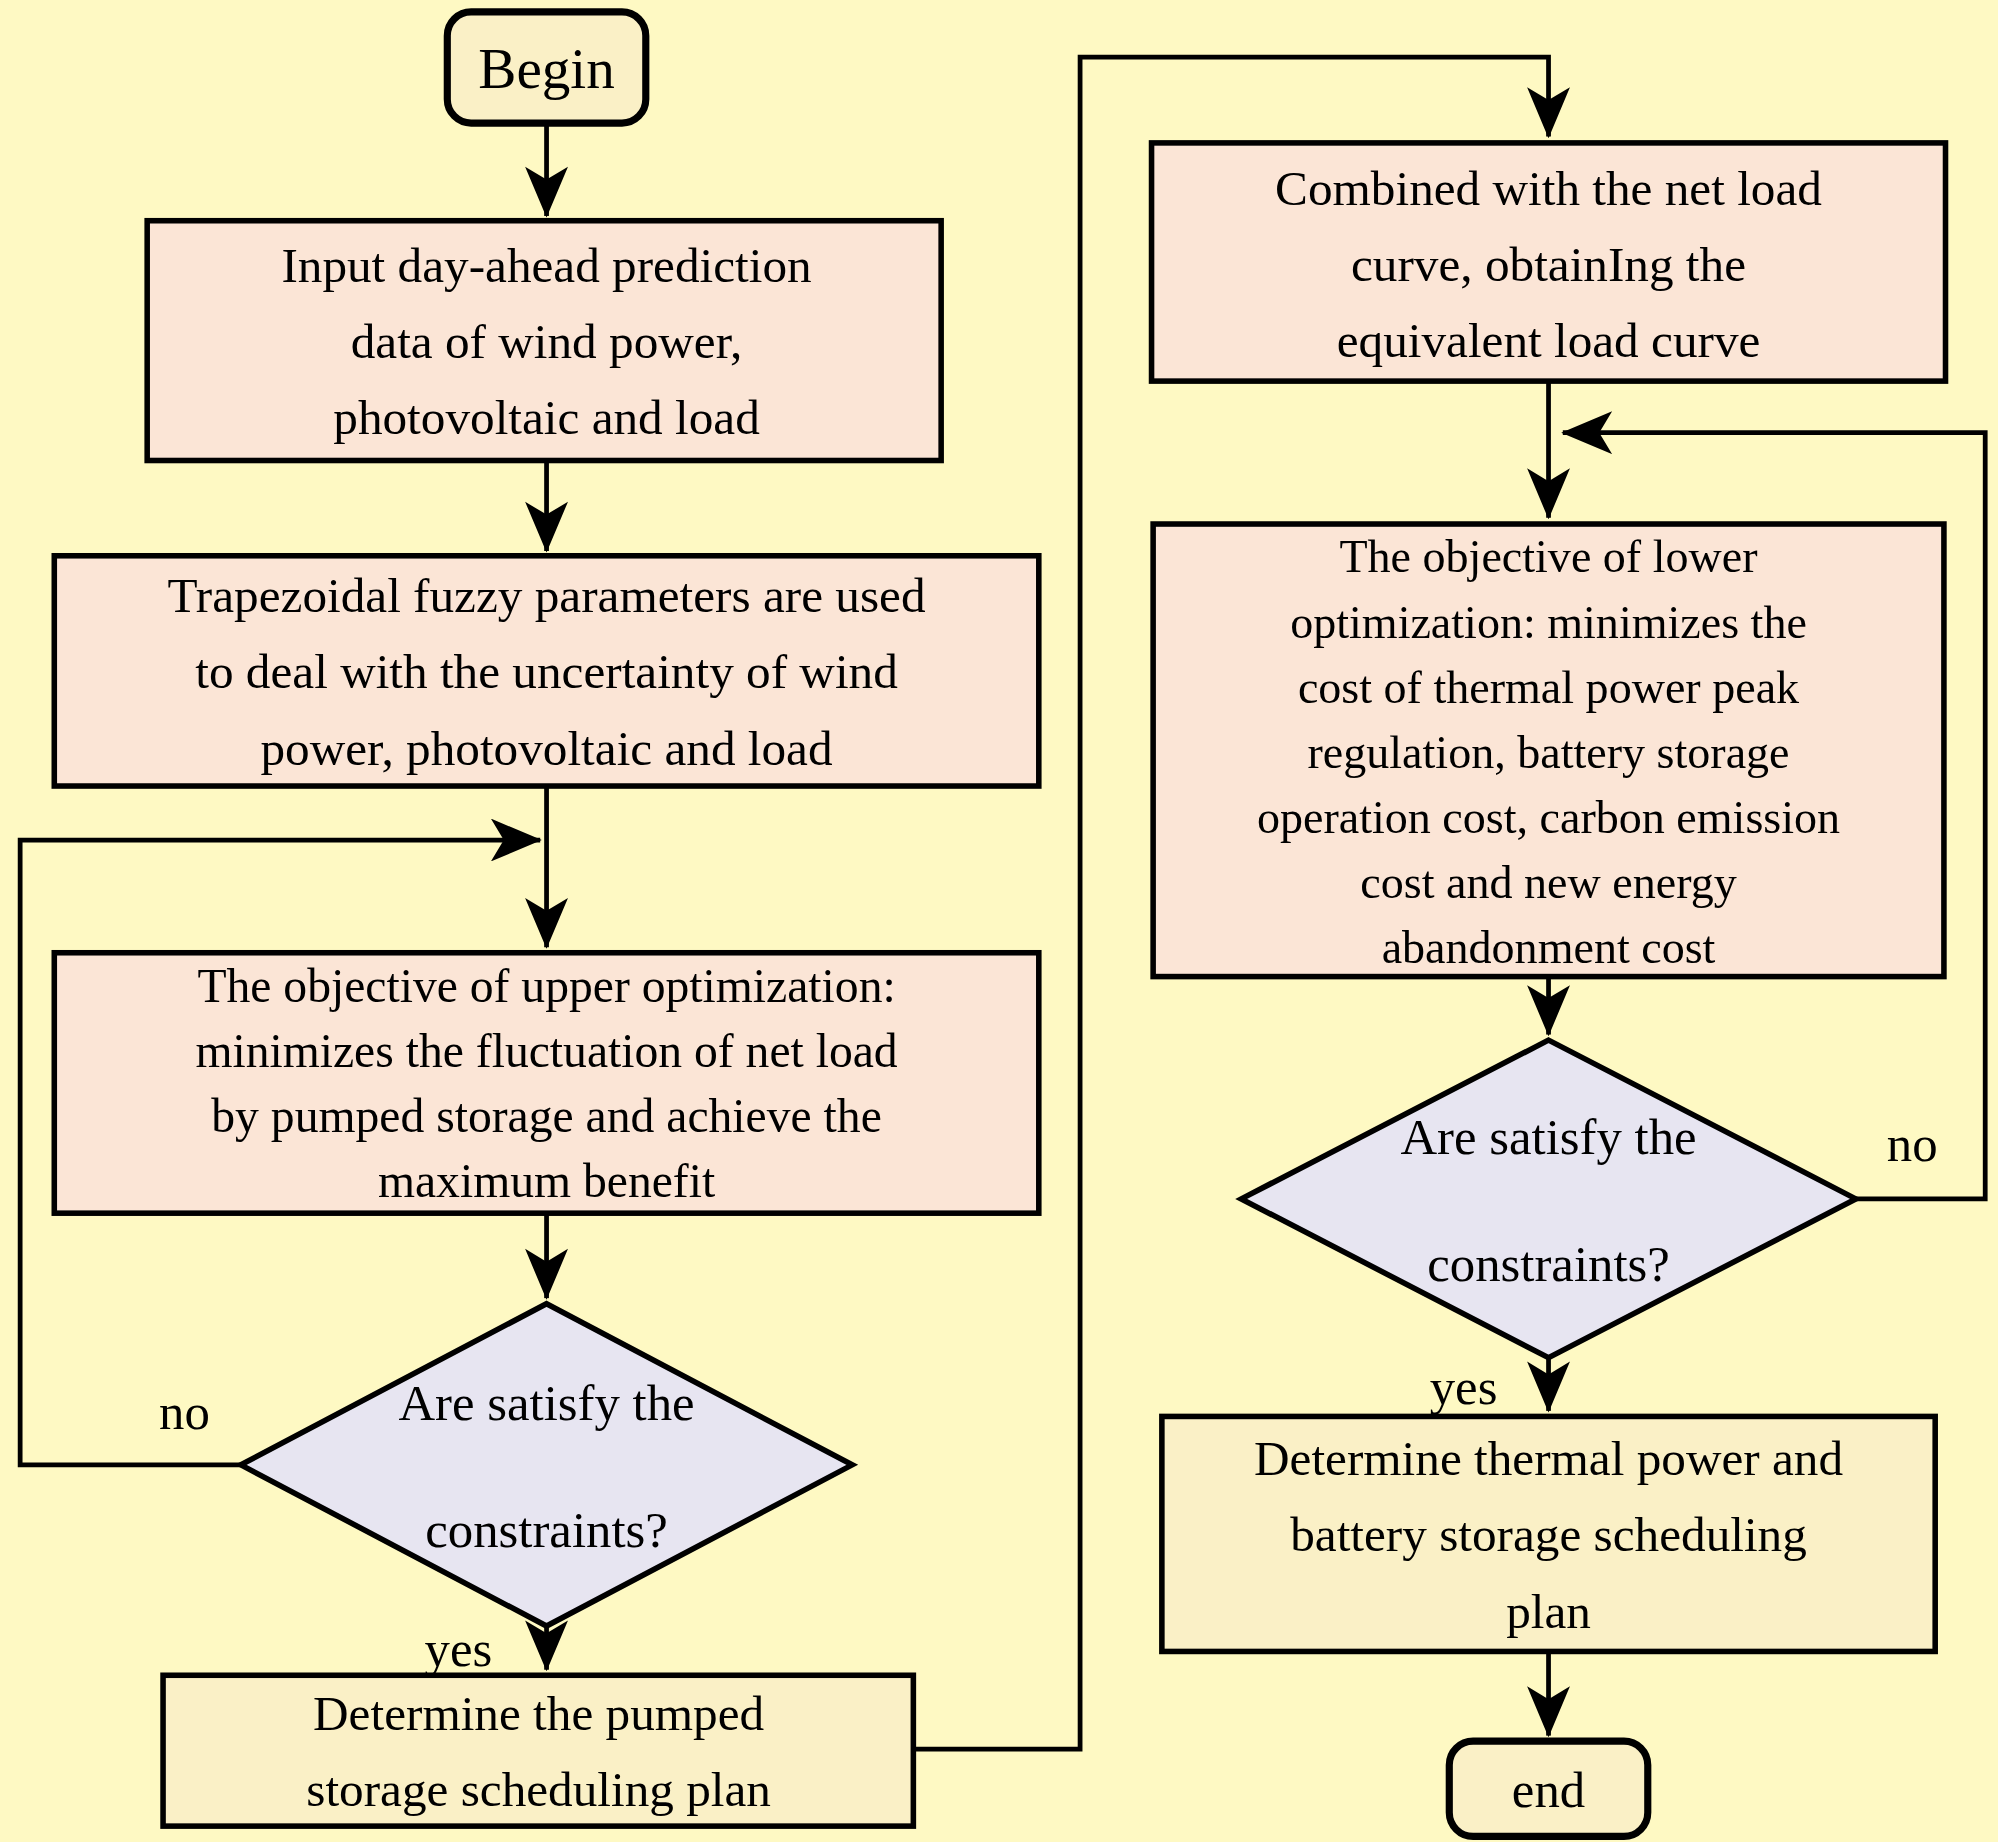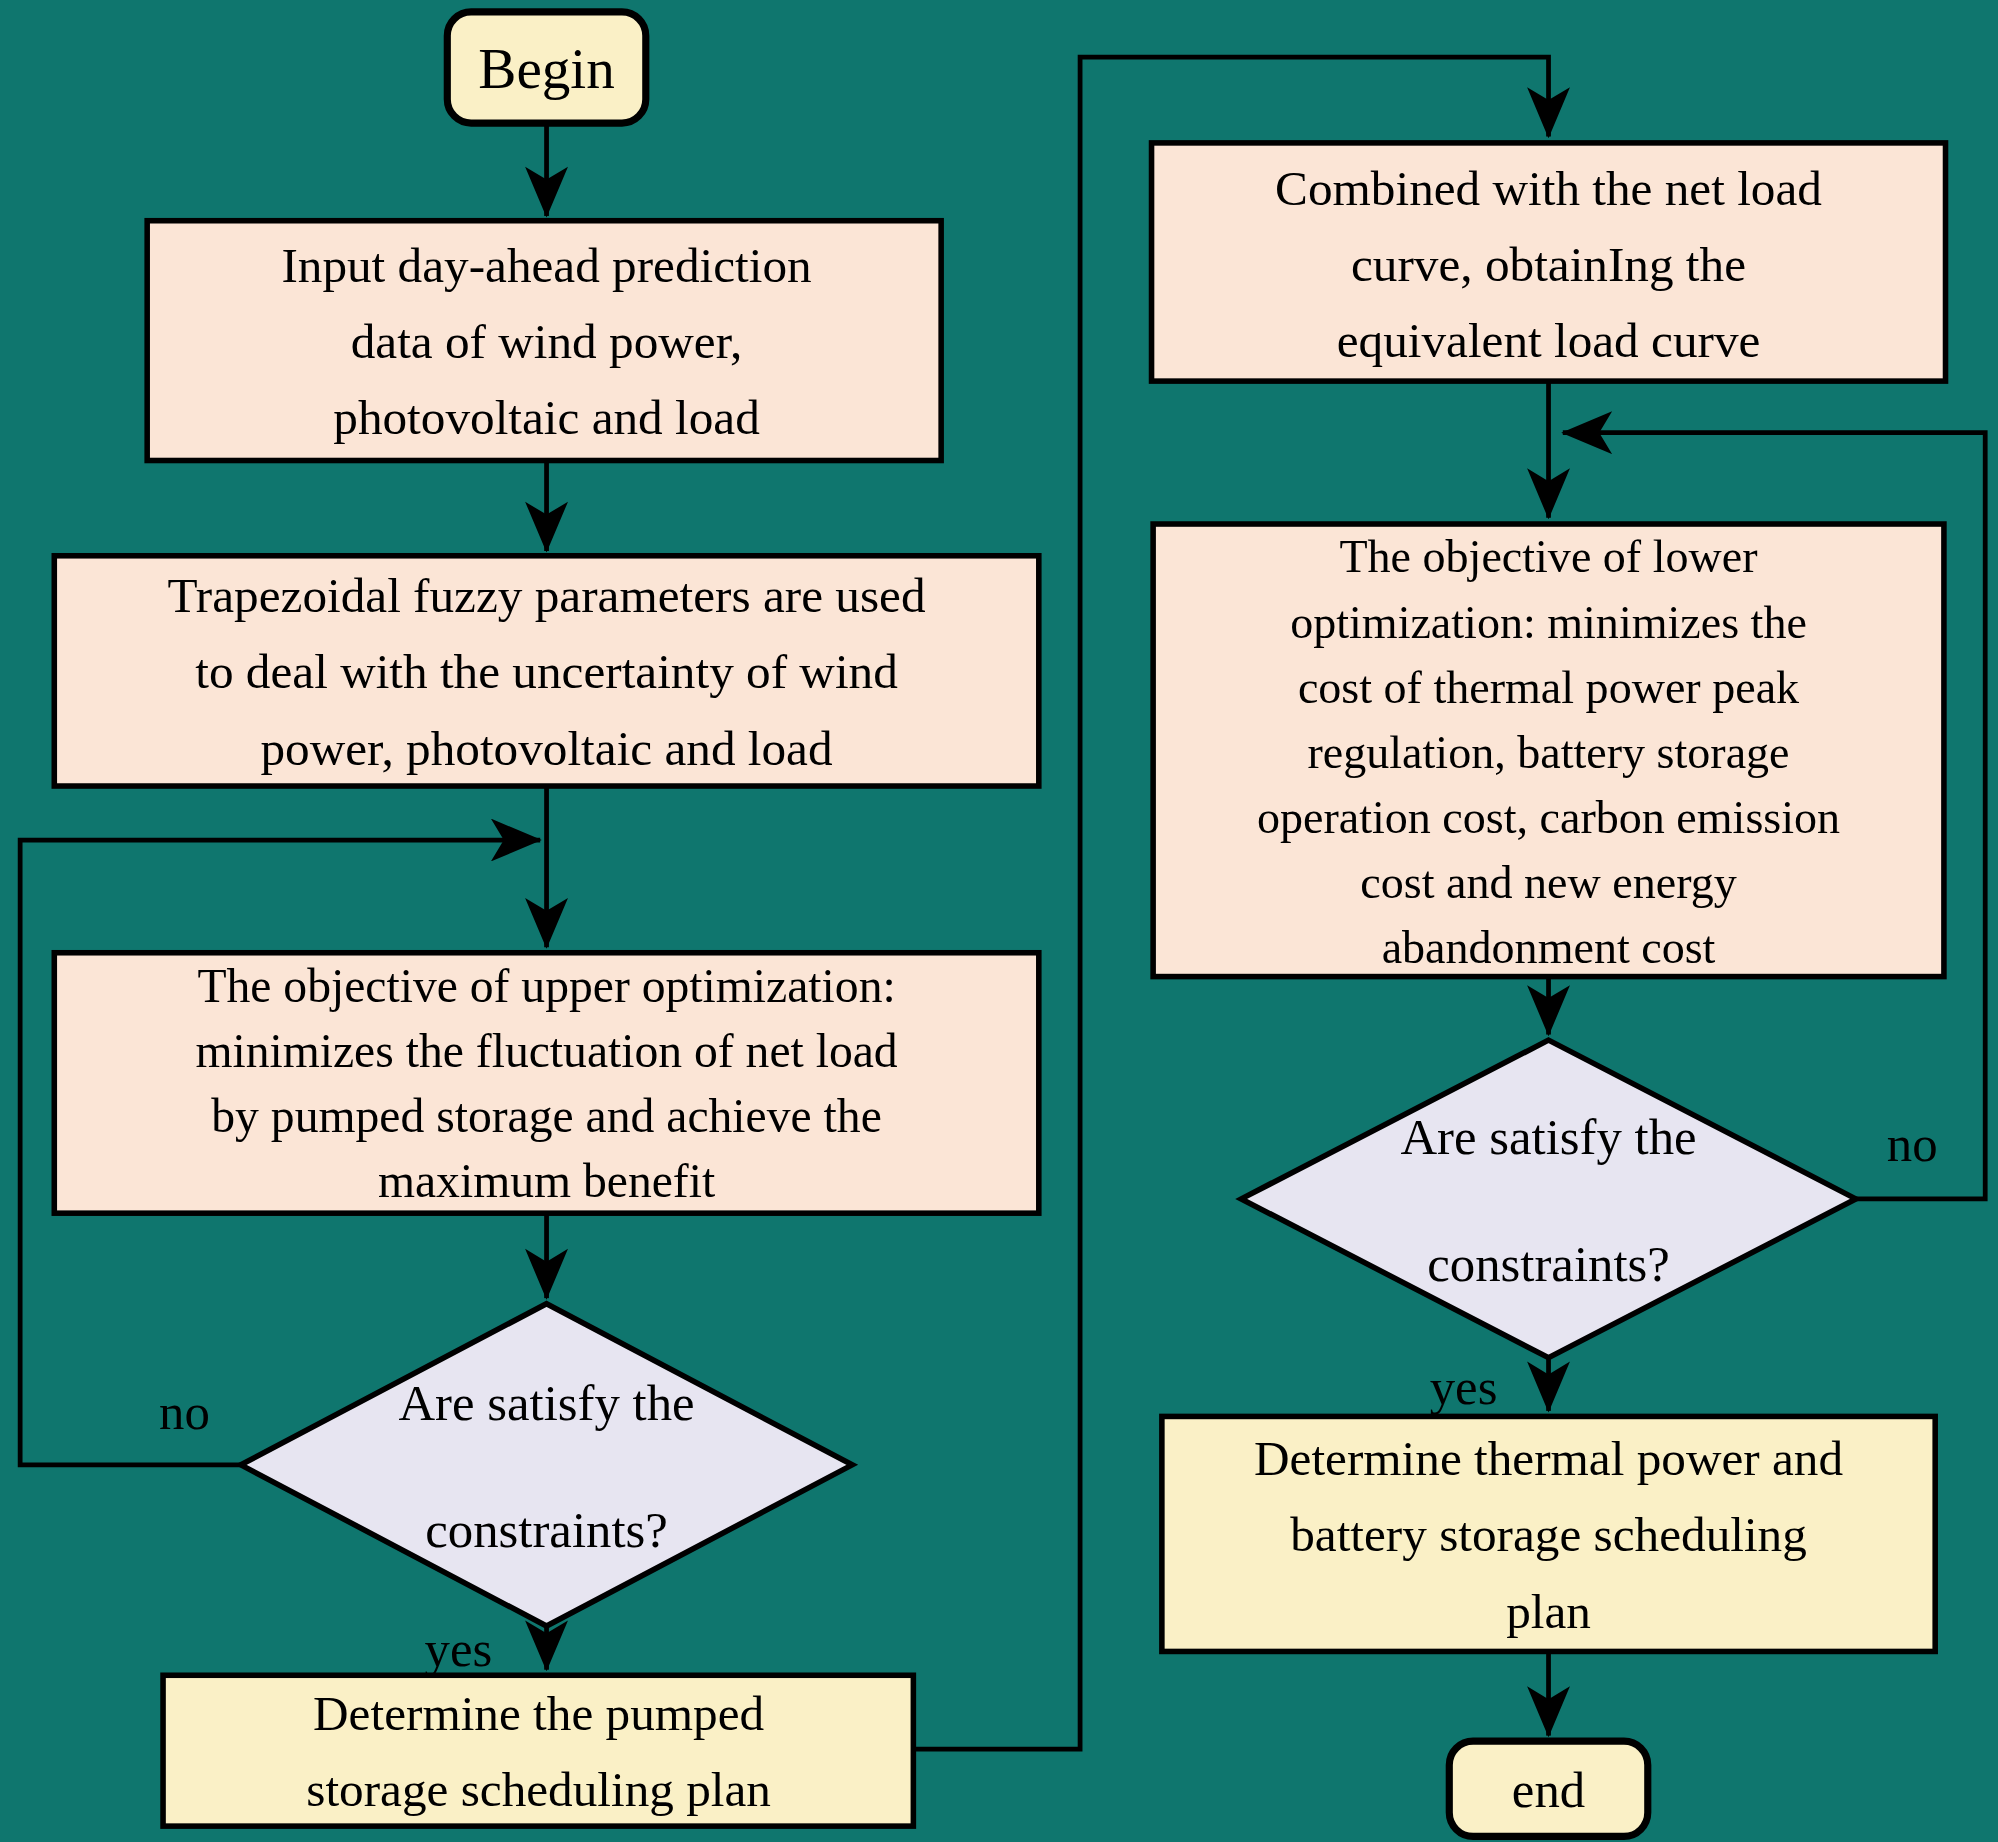--- a/index.html
+++ b/index.html
@@ -1,16 +1,16 @@
 <!DOCTYPE html>
 <html style="font-size:12.7px"><head>
 <meta charset="utf-8">
 <style>
   html,body{margin:0;padding:0;background:#ffffff;}
-  .page{width:1999px;height:1842px;background:#0f766e;position:relative;}
+  .page{width:1999px;height:1842px;background:#fef9c3;position:relative;}
   svg{display:block;}
   text{font-family:"Liberation Serif", "DejaVu Serif", serif; fill:#000000;}
   .tc{text-anchor:middle;}
   .f58{font-size:58px;}
   .f60{font-size:60px;}
   .f62{font-size:62px;}
   .f64{font-size:64px;}
   .f72{font-size:72px;}
   .proc{stroke:#000000;stroke-width:7;}
   .term{stroke:#000000;stroke-width:9;}

